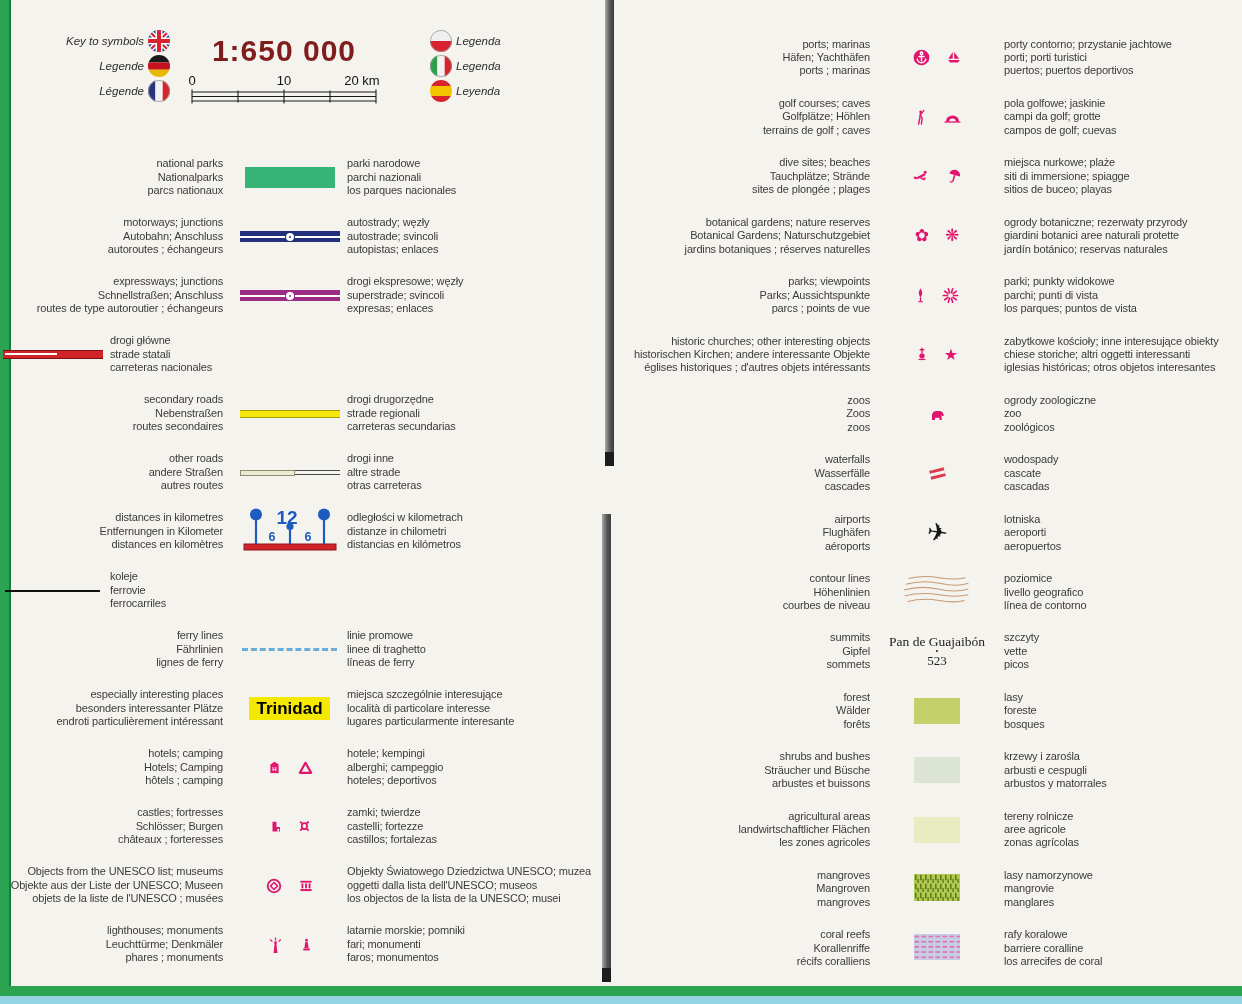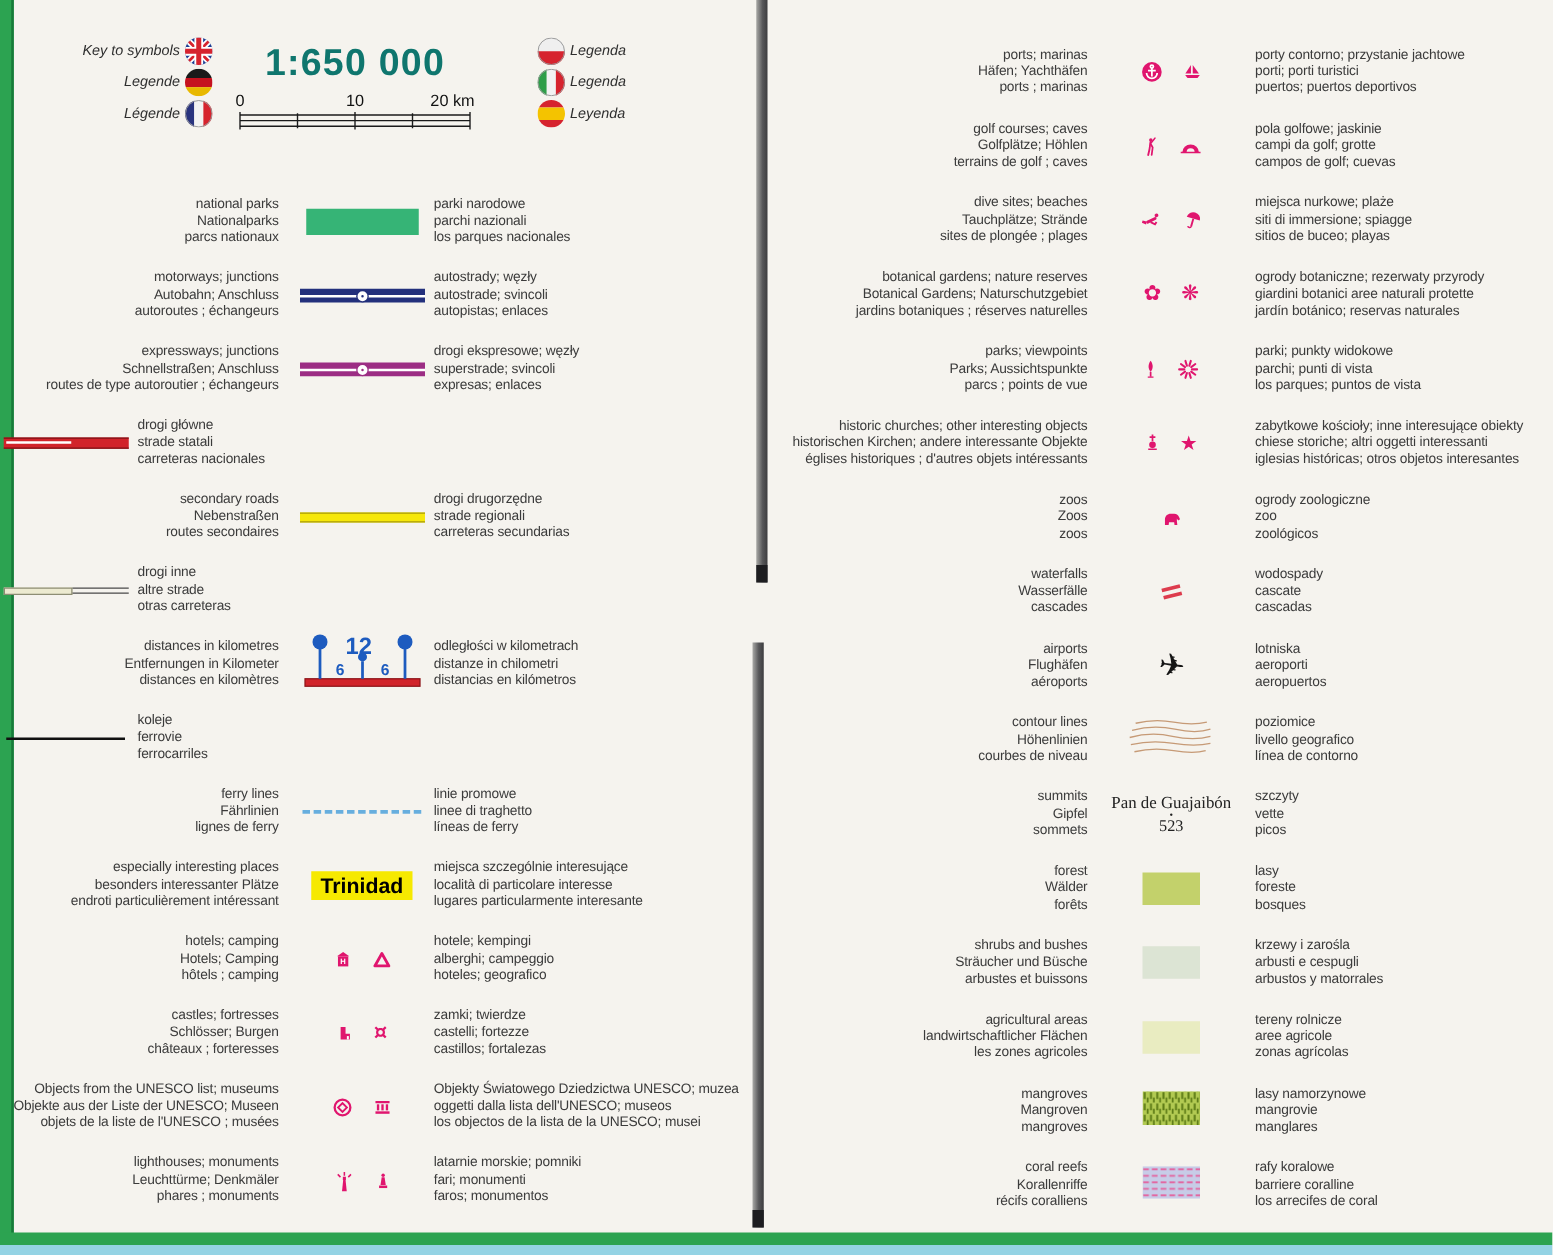--- a/index.html
+++ b/index.html
@@ -19,21 +19,21 @@
   .spine::after{content:"";position:absolute;left:0;bottom:0;width:100%;height:14px;background:#1d1d20;}
   
   .hdr-flags{position:absolute;display:flex;flex-direction:column;}
   #flags-left{left:30px;top:29px;width:140px;}
   #flags-right{left:430px;top:29px;width:150px;}
   .flagrow{height:24.7px;display:flex;align-items:center;gap:4px;}
   #flags-left .flagrow{justify-content:flex-end;}
   .flaglabel{font-style:italic;font-size:11.5px;color:#2e2e2e;white-space:nowrap;}
   .flagicon{width:22px;height:22px;display:inline-flex;}
   .scaleblock{position:absolute;left:178px;top:34px;width:212px;text-align:center;}
-  .scaletitle{font-size:30px;font-weight:bold;color:#0f766e;letter-spacing:1px;line-height:34px;}
+  .scaletitle{font-size:30px;font-weight:bold;color:#7f1d1d;letter-spacing:1px;line-height:34px;}
   .scalebar{margin-top:4px;}
   
   .rows{position:absolute;display:flex;flex-direction:column;}
   #left-rows{left:0;top:148px;width:602px;}
   #left-rows .row{height:59px;}
   #right-rows{left:620px;top:28px;width:622px;}
   #right-rows .row{height:59.4px;}
   .row{display:flex;align-items:center;}
   .cell-left{display:flex;flex-direction:column;align-items:flex-end;}
   #left-rows .cell-left{width:237px;padding-right:14px;justify-content:flex-end;}
@@ -283,20 +283,25 @@
       <div class="cell-sym" data-name="legend-symbol-cell">
         <div class="secroad" data-name="secondary-road-line-symbol"></div>
       </div>
       <div class="cell-right" data-name="legend-labels-pl-it-es">
         <span class="lab" data-name="label-line">drogi drugorzędne</span>
         <span class="lab" data-name="label-line">strade regionali</span>
         <span class="lab" data-name="label-line">carreteras secundarias</span>
       </div>
     </div>
     <div class="row" data-name="legend-row">
+      <div class="cell-left" data-name="legend-labels-en-de-fr">
+        <span class="lab" data-name="label-line">other roads</span>
+        <span class="lab" data-name="label-line">andere Straßen</span>
+        <span class="lab" data-name="label-line">autres routes</span>
+      </div>
       <div class="cell-sym" data-name="legend-symbol-cell">
         <div class="otherroad" data-name="other-road-line-symbol">
           <span class="a" data-name="other-road-paved-part"></span>
           <span class="b" data-name="other-road-track-part"></span>
         </div>
       </div>
       <div class="cell-right" data-name="legend-labels-pl-it-es">
         <span class="lab" data-name="label-line">drogi inne</span>
         <span class="lab" data-name="label-line">altre strade</span>
         <span class="lab" data-name="label-line">otras carreteras</span>
@@ -390,21 +395,21 @@
           <span class="icon" data-name="tent-icon">
             <svg width="15" height="15" viewBox="0 0 16 16">
               <path d="M8,3 14,13.6 2,13.6 z" fill="none" stroke="currentColor" stroke-width="2.4" stroke-linejoin="round"></path>
             </svg>
           </span>
         </span>
       </div>
       <div class="cell-right" data-name="legend-labels-pl-it-es">
         <span class="lab" data-name="label-line">hotele; kempingi</span>
         <span class="lab" data-name="label-line">alberghi; campeggio</span>
-        <span class="lab" data-name="label-line">hoteles; geografico</span>
+        <span class="lab" data-name="label-line">hoteles; deportivos</span>
       </div>
     </div>
     <div class="row" data-name="legend-row">
       <div class="cell-left" data-name="legend-labels-en-de-fr">
         <span class="lab" data-name="label-line">castles; fortresses</span>
         <span class="lab" data-name="label-line">Schlösser; Burgen</span>
         <span class="lab" data-name="label-line">châteaux ; forteresses</span>
       </div>
       <div class="cell-sym" data-name="legend-symbol-cell">
         <span data-name="pictogram-pair" style="display: inline-flex; gap: 16px; align-items: center;">

